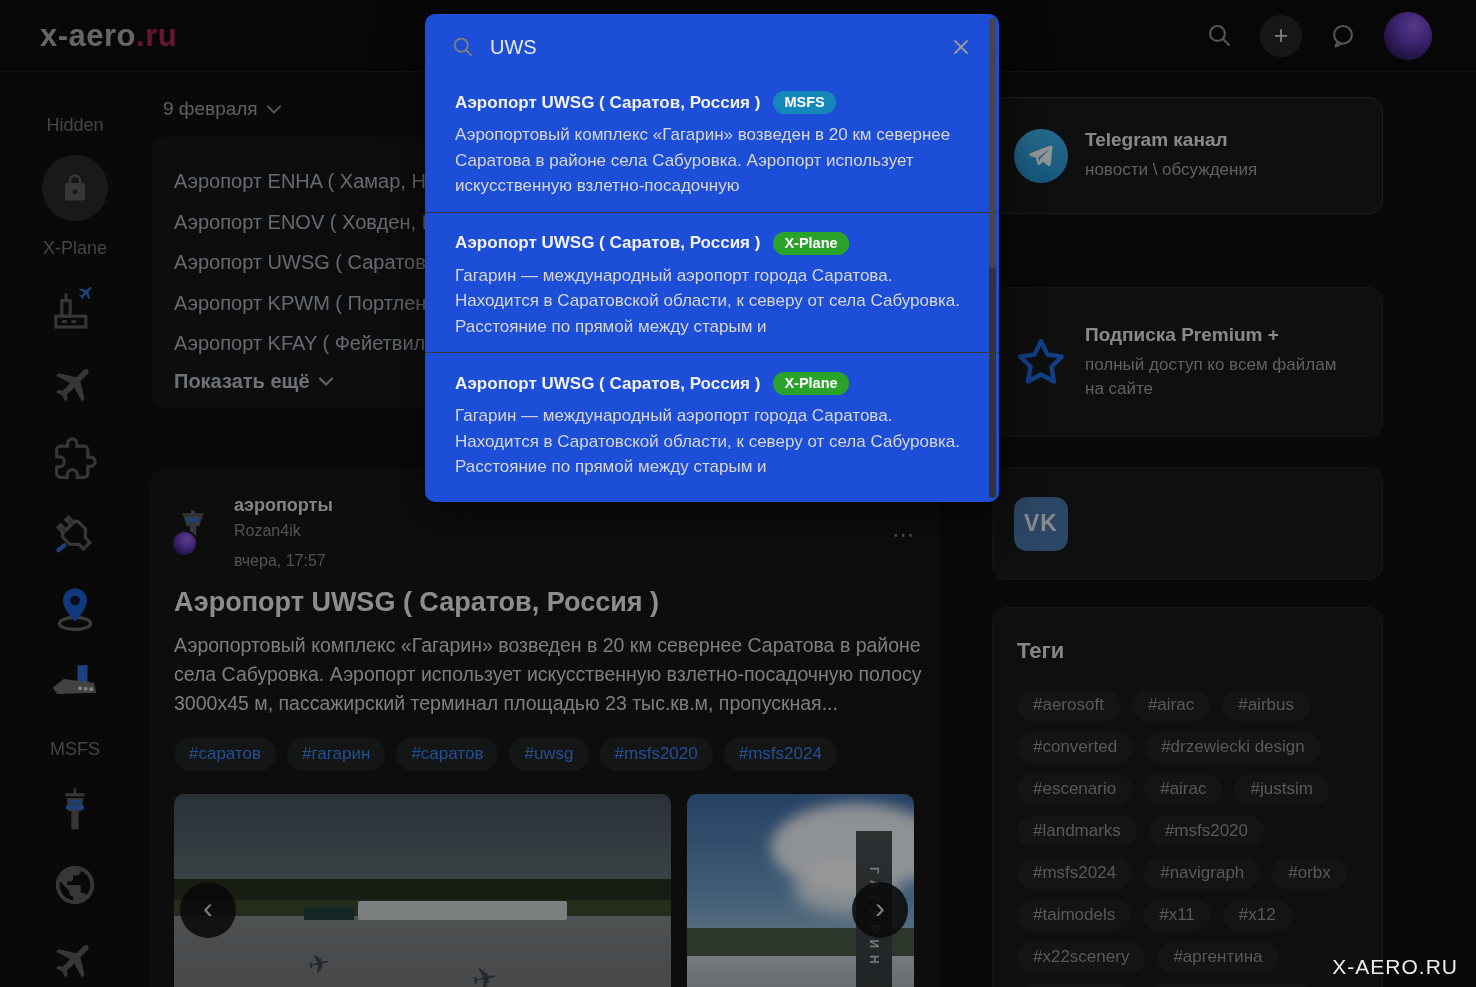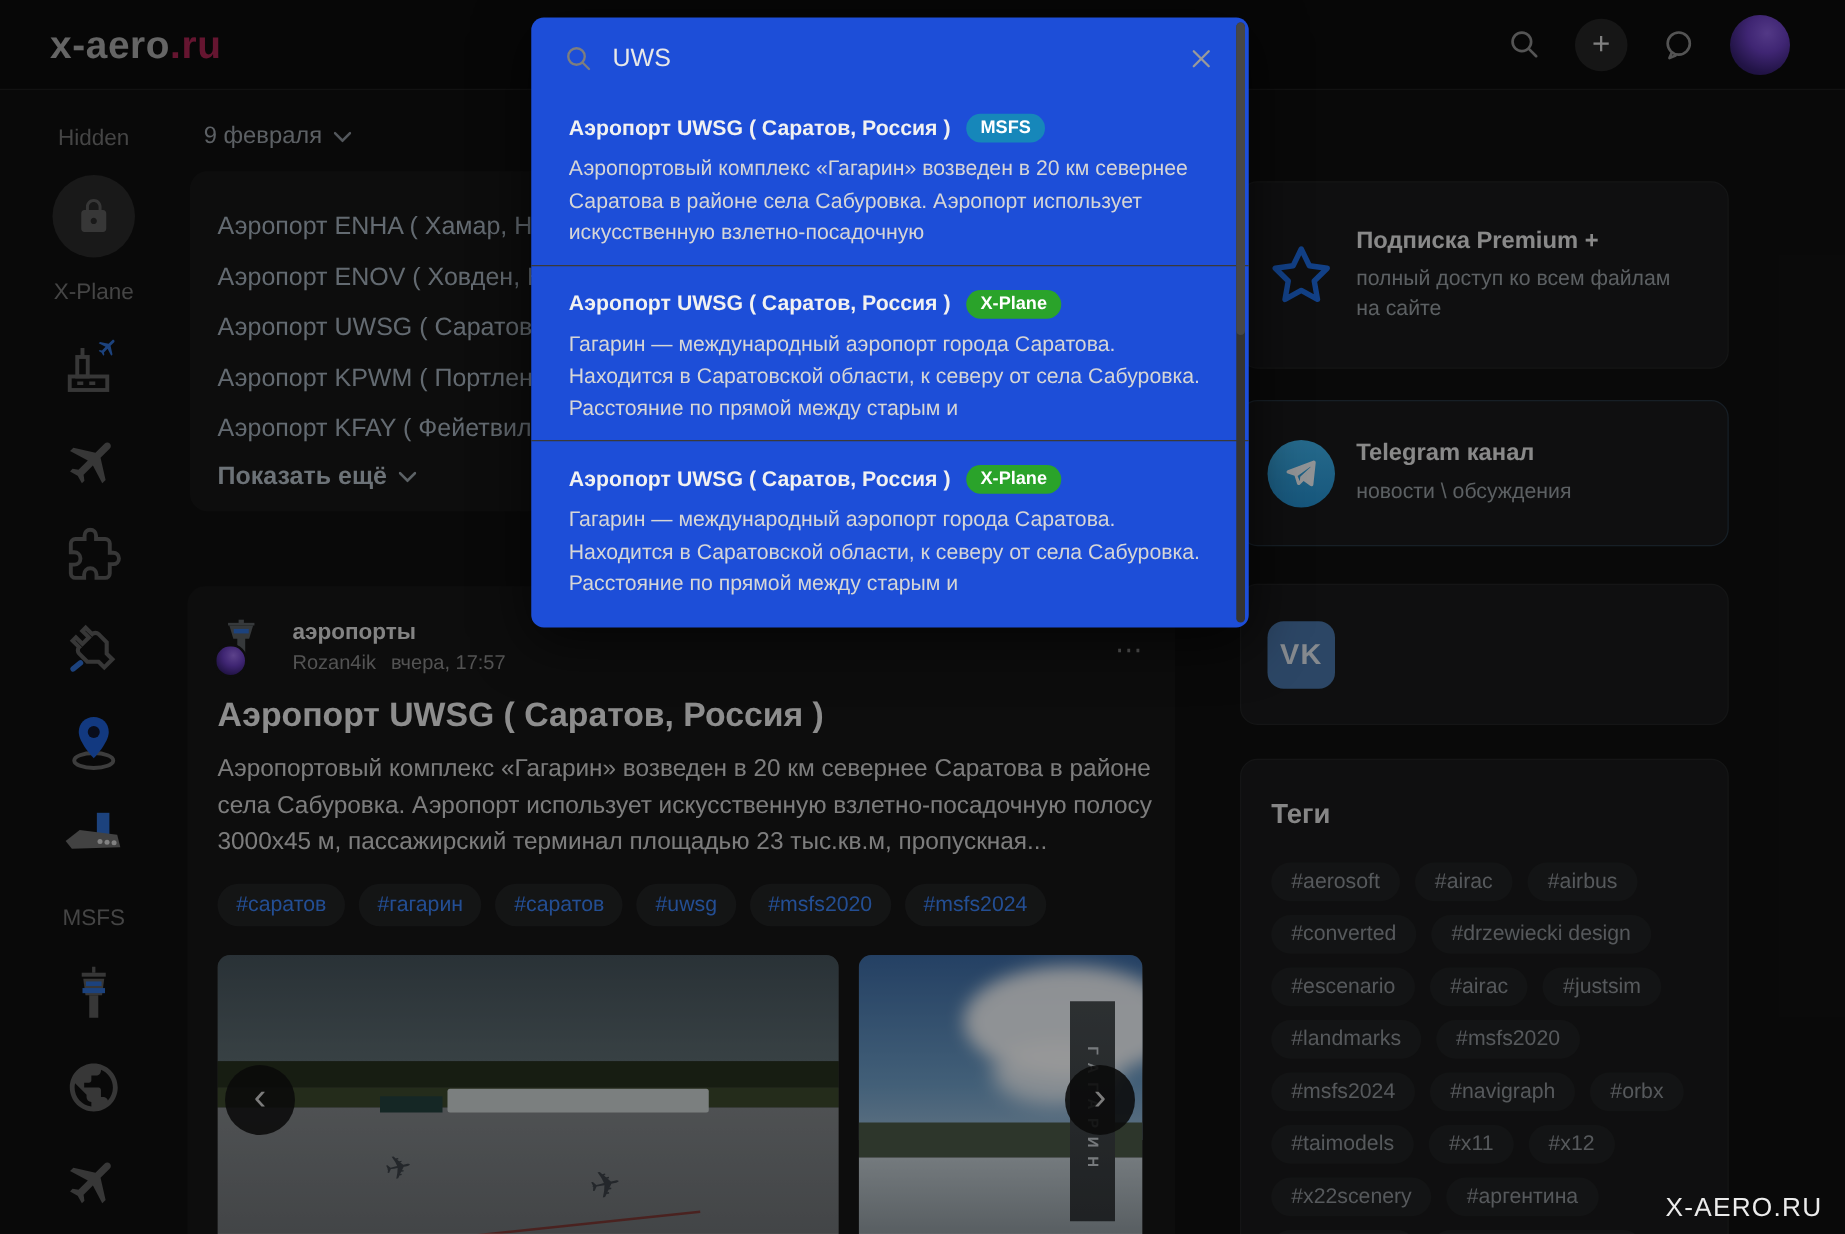--- a/index.html
+++ b/index.html
@@ -14,21 +14,21 @@
   .header-actions { margin-left:auto; display:flex; align-items:center; gap:27px; }
   .icon-btn { background:none; border:none; cursor:pointer; display:flex; align-items:center; }
   .plus-btn { width:42px; height:42px; border-radius:50%; background:#262626; color:#d5d5d5;
               font-size:25px; display:flex; align-items:center; justify-content:center; border:none; cursor:pointer; }
   .avatar { width:48px; height:48px; border-radius:50%; cursor:pointer;
             background:radial-gradient(circle at 62% 30%, #8a5fe0 0%, #6a3fc0 35%, #3a2277 70%, #221450 100%); }
 
   
   .sidebar { position:absolute; top:72px; left:0; width:150px; display:flex; flex-direction:column; align-items:center; z-index:1; }
   .side-label { font-size:18px; color:#737373; }
-  .lbl-hidden { margin-top:28px; }
+  .lbl-hidden { margin-top:43px; }
   .lock-circle { margin-top:19px; width:66px; height:66px; border-radius:50%; background:#2a2a2a;
                  display:flex; align-items:center; justify-content:center; cursor:pointer; }
   .lbl-xplane { margin-top:17px; }
   .side-icon { margin-top:24px; height:51px; width:51px; display:flex; align-items:center; justify-content:center; cursor:pointer; }
   .lbl-msfs { margin-top:30px; }
 
   
   .main { position:absolute; left:150px; top:72px; width:790px; z-index:1; }
   .date-row { margin:26px 0 0 13px; display:flex; align-items:center; gap:9px; color:#99a0a7; font-size:19px; cursor:pointer; }
   .list-card { margin:17px 0 0 2px; background:#171717; border-radius:14px; padding:24px 22px 16px; }
@@ -36,21 +36,21 @@
   .show-more { margin-top:6px; display:flex; align-items:center; gap:9px; font-size:20px; font-weight:bold; color:#b4bec7; cursor:pointer; }
 
   .post-card { margin-top:60px; background:#161616; border-radius:14px; padding:24px 24px; height:560px; }
   .post-head { display:flex; align-items:center; }
   .post-avatar { width:46px; height:46px; position:relative; margin-right:14px; flex:none; }
   .mini-avatar { position:absolute; left:-3px; bottom:-3px; width:27px; height:27px; border-radius:50%;
                  border:2px solid #161616;
                  background:radial-gradient(circle at 60% 32%, #9a6fe8 0%, #6a3fc0 40%, #3a2277 75%, #1a0f40 100%); }
   .post-head-text { padding-top:2px; }
   .post-community { font-size:18px; font-weight:bold; color:#dadada; cursor:pointer; }
-  .post-meta { margin-top:6px; font-size:16px; color:#8b8b8b; display:flex; gap:12px; }
+  .post-meta { margin-top:6px; font-size:16px; color:#8b8b8b; display:flex; gap:12px;flex-direction:column; }
   .post-author { cursor:pointer; }
   .post-more { margin-left:auto; color:#8c8c8c; font-size:22px; letter-spacing:2px; cursor:pointer; line-height:10px; padding-top:8px; }
   .post-title { margin-top:17px; font-size:27px; font-weight:bold; color:#ebebeb; cursor:pointer; }
   .post-text { margin-top:13px; font-size:19.5px; line-height:29px; color:#d1d1d1; width:748px; }
   .post-tags { margin-top:19px; display:flex; gap:11px; }
   .chip { background:#222324; color:#3b82f6; font-size:17px; padding:7px 15px; border-radius:17px; cursor:pointer; white-space:nowrap; }
 
   .gallery { margin-top:23px; display:flex; gap:16px; height:232px; }
   .img-frame { position:relative; border-radius:10px; overflow:hidden; cursor:pointer; background:#333; }
   .img-main { width:497px; }
@@ -303,41 +303,41 @@
           </div>
         <button class="nav-btn nav-right">
             <span>›</span>
           </button>
       </div>
     </div>
   </article>
 </main>
 
 <aside class="rightbar">
+  <div class="promo-card card-telegram">
+    <div class="promo-icon tg-circle">
+      <svg width="28" height="28" viewBox="0 0 24 24" fill="#f2f6f9">
+          <path d="M21.9,4.6c0.3-1.1-0.8-2-1.8-1.6L2.7,9.6c-1.1,0.4-1,2,0.1,2.3l4.6,1.4l1.7,5.5c0.3,0.9,1.4,1.2,2.1,0.5l2.4-2.3l4.5,3.3c0.8,0.6,2,0.2,2.2-0.8L21.9,4.6z M9.5,13.5l8.5-6.2c0.2-0.2,0.5,0.1,0.3,0.3l-7,6.5l-0.3,3l-1.5-3.6z"></path>
+        </svg>
+    </div>
+    <div>
+      <div class="promo-title">Telegram канал</div>
+      <div class="promo-sub">новости \ обсуждения</div>
+    </div>
+  </div>
+
   <div class="promo-card card-premium">
     <div class="promo-icon">
       <svg width="52" height="52" viewBox="0 0 24 24" fill="none" stroke="#1f6be0" stroke-width="2" stroke-linejoin="round">
           <polygon points="12,2.4 15,8.6 21.6,9.5 16.8,14.2 18,21 12,17.7 6,21 7.2,14.2 2.4,9.5 9,8.6"></polygon>
         </svg>
     </div>
     <div>
       <div class="promo-title">Подписка Premium +</div>
       <div class="promo-sub">полный доступ ко всем файлам на сайте</div>
-    </div>
-  </div>
-
-  <div class="promo-card card-telegram">
-    <div class="promo-icon tg-circle">
-      <svg width="28" height="28" viewBox="0 0 24 24" fill="#f2f6f9">
-          <path d="M21.9,4.6c0.3-1.1-0.8-2-1.8-1.6L2.7,9.6c-1.1,0.4-1,2,0.1,2.3l4.6,1.4l1.7,5.5c0.3,0.9,1.4,1.2,2.1,0.5l2.4-2.3l4.5,3.3c0.8,0.6,2,0.2,2.2-0.8L21.9,4.6z M9.5,13.5l8.5-6.2c0.2-0.2,0.5,0.1,0.3,0.3l-7,6.5l-0.3,3l-1.5-3.6z"></path>
-        </svg>
-    </div>
-    <div>
-      <div class="promo-title">Telegram канал</div>
-      <div class="promo-sub">новости \ обсуждения</div>
     </div>
   </div>
 
   <div class="promo-card card-vk">
     <div class="promo-icon vk-square">
         <span>VK</span>
       </div>
   </div>
 
   <div class="tags-card">

